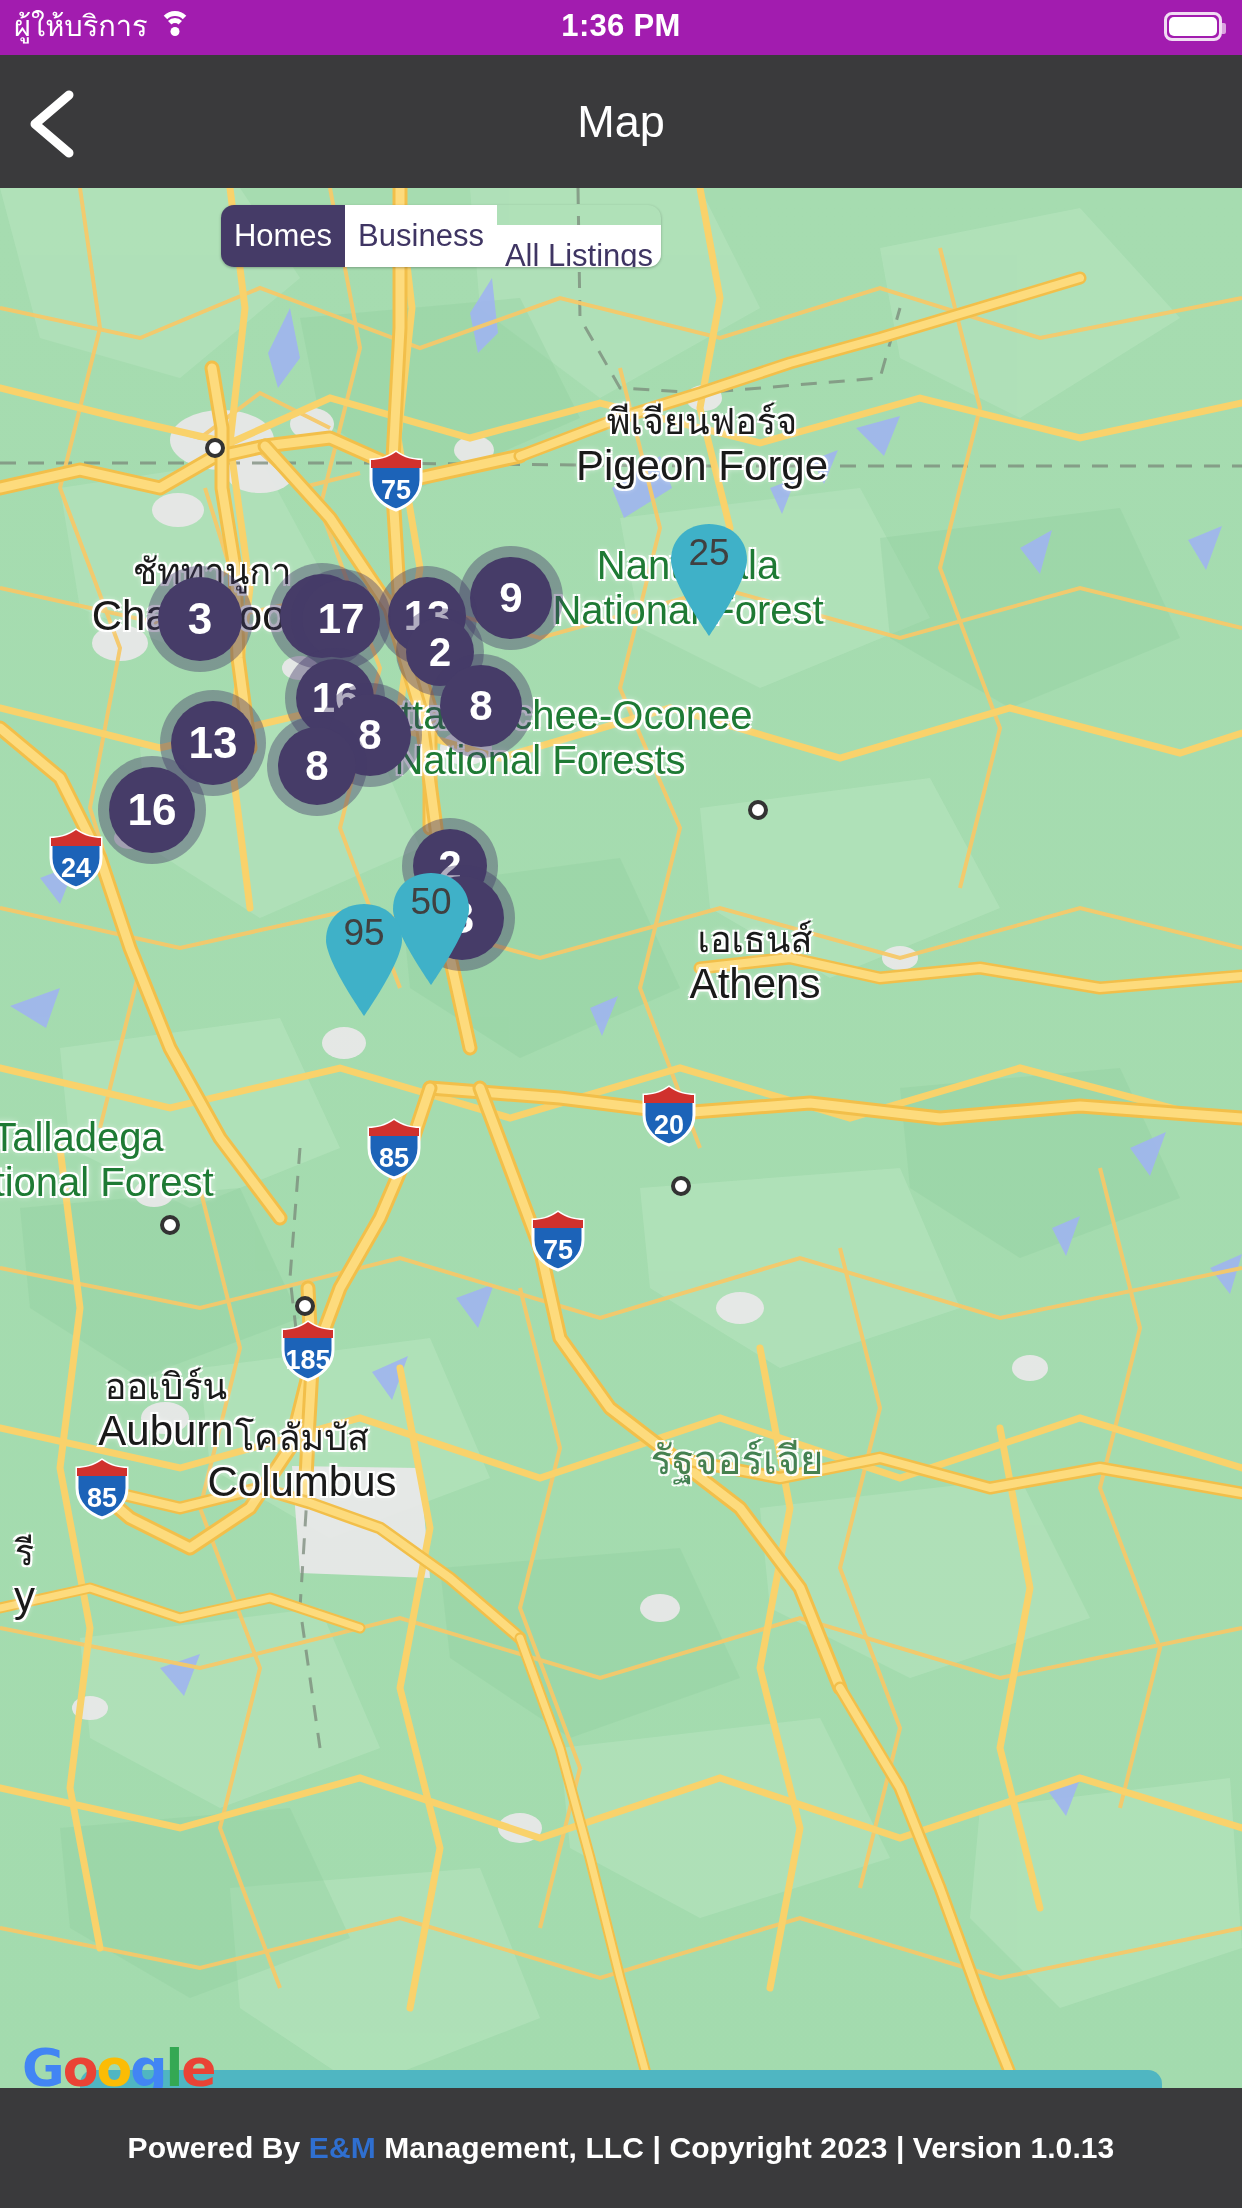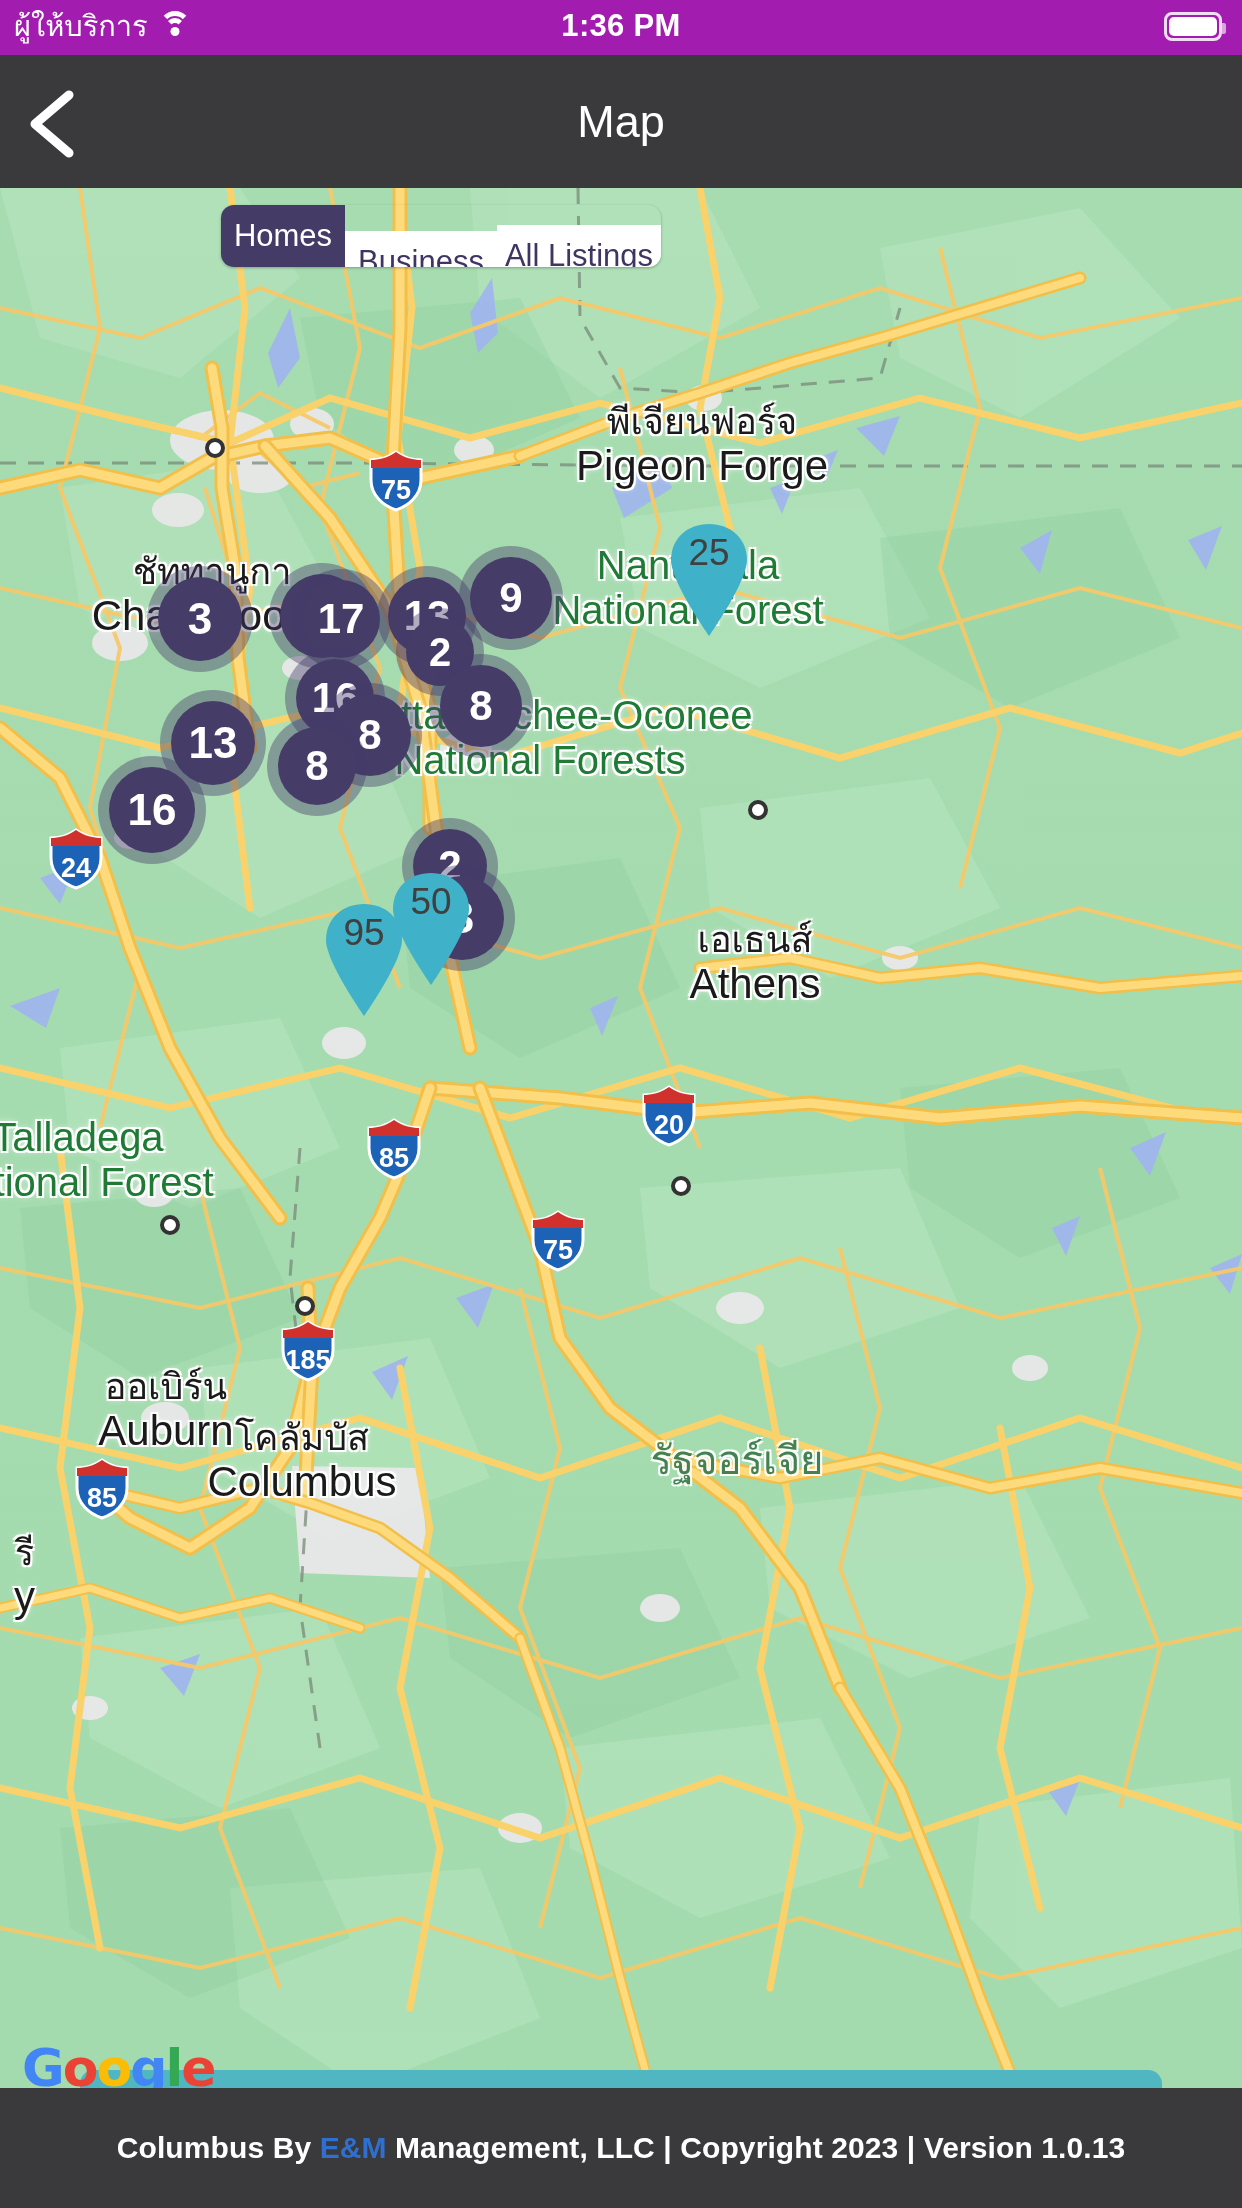--- a/index.html
+++ b/index.html
@@ -42,21 +42,21 @@
   .map { position:absolute; top:188px; left:0; width:1242px; height:1932px; overflow:hidden;
     background:#a8dcb2; }
   .mapsvg { position:absolute; top:0; left:0; }
 
   
   .segwrap { position:absolute; top:17px; left:221px; width:440px; height:62px; z-index:40;
      border-radius:13px; overflow:hidden; display:flex; box-shadow:0 1px 3px rgba(0,0,0,.28); }
   .seg { flex:0 0 auto; display:flex; align-items:center; justify-content:center;
      font-size:31px; color:#3f3563; background:#fff; cursor:pointer; height:62px; }
   .seg.s1 { width:124px; }
-  .seg.s2 { width:152px;margin-top:26px; }
+  .seg.s2 { width:152px; }
   .seg.s3 { width:164px;margin-top:20px; }
   .seg.active { background:#453b67; color:#fff; }
 
   
   .cluster { position:absolute; border-radius:50%; display:flex; align-items:center; justify-content:center;
      color:#fff; font-weight:700; z-index:20; cursor:pointer; }
   .cluster .halo { position:absolute; inset:0; border-radius:50%; background:rgba(70,60,104,.42); }
   .cluster .core { position:absolute; border-radius:50%; background:#463c68; }
   .cluster span { position:relative; z-index:2; }
 
@@ -504,16 +504,16 @@
       <span class="l3">o</span>
       <span class="l4">g</span>
       <span class="l5">l</span>
       <span class="l6">e</span>
     </div>
 
     <div class="tealbar"></div>
   </div>
 
   <div class="footer">
-    <div class="txt"><span>Columbus By </span><span class="em">E&amp;M</span><span> Management, LLC | Copyright 2023 | Version 1.0.13</span></div>
+    <div class="txt"><span>Powered By </span><span class="em">E&amp;M</span><span> Management, LLC | Copyright 2023 | Version 1.0.13</span></div>
   </div>
 
 </div>
 
 </body></html>

